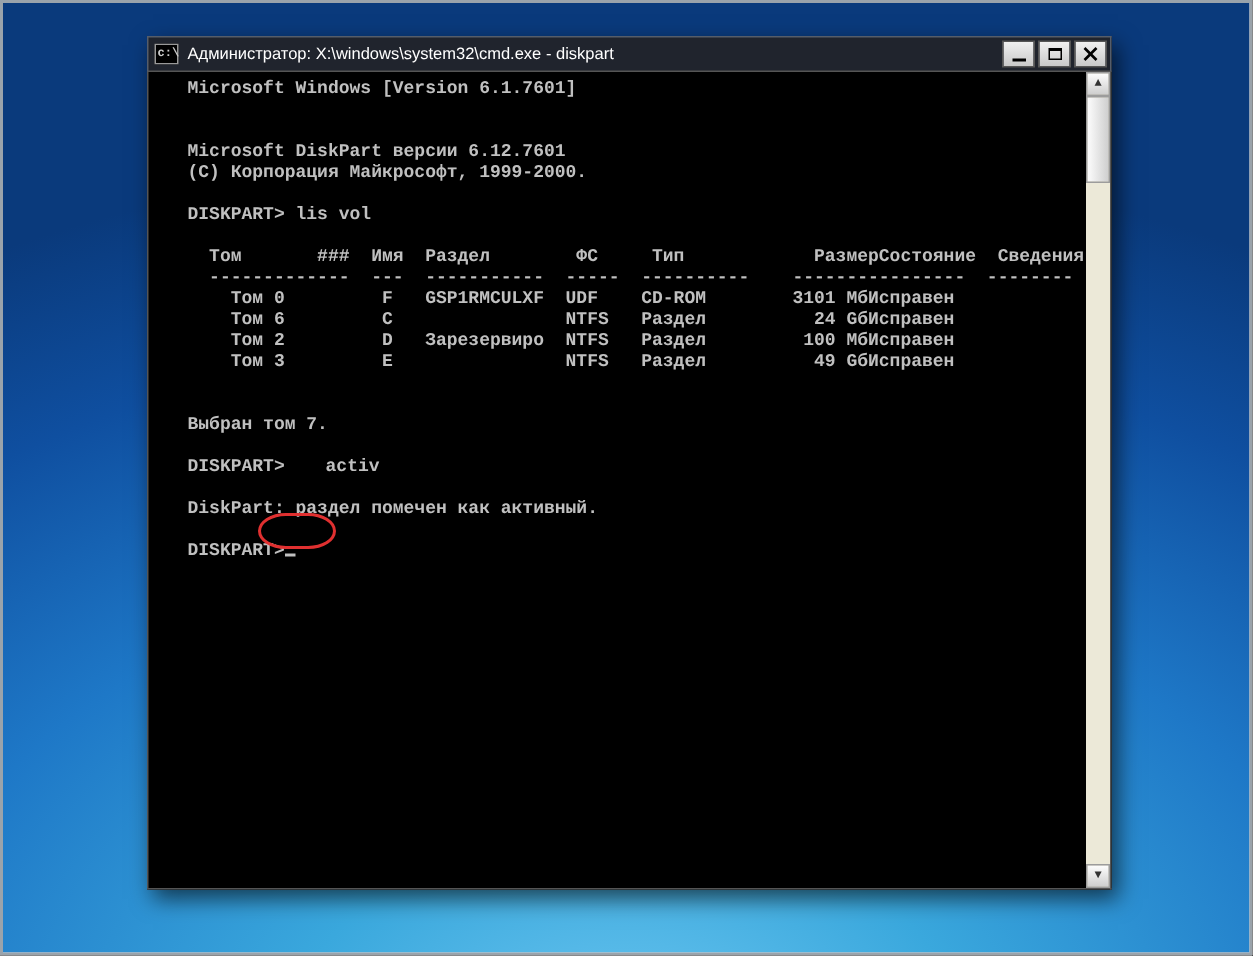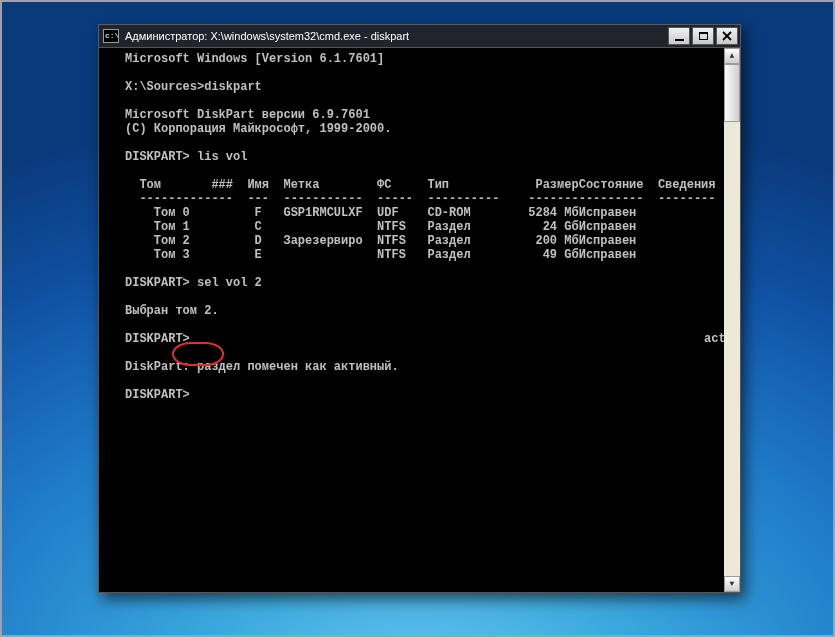--- a/index.html
+++ b/index.html
@@ -166,21 +166,21 @@
     background: linear-gradient(to right, #fdfdfd, #cecece);
     border: 1px solid #9c9c9c;
     box-sizing: border-box;
   }
   .highlight-oval {
     position: absolute;
     border: 2px solid #e03030;
     border-radius: 50% / 70%;
     pointer-events: none;
   }
-  .prompt-line { display: flex; align-items: baseline; justify-content: space-between; }
+  .prompt-line { display: flex; align-items: baseline; }
   .cursor {
     display: inline-block;
     width: 7px;
     height: 2px;
     background: #c0c0c0;
     margin-left: 0;
     vertical-align: baseline;
     position: relative;
     top: 1px;
   }
@@ -204,41 +204,39 @@
               <line x1="1" y1="1" x2="9" y2="9"></line>
               <line x1="9" y1="1" x2="1" y2="9"></line>
             </svg>
         </div>
       </div>
     </div>
 
     <div class="console">
       <pre class="bold-row">Microsoft Windows [Version 6.1.7601]</pre>
       <pre> </pre>
-      <pre class="bold-row">X:\Sources&gt;diskpart</pre>
-      <pre> </pre>
-      <pre class="bold-row">Microsoft DiskPart версии 6.9.7601</pre>
+      <pre> </pre>
+      <pre class="bold-row">Microsoft DiskPart версии 6.12.7601</pre>
       <pre class="bold-row">(C) Корпорация Майкрософт, 1999-2000.</pre>
       <pre> </pre>
       <pre class="bold-row">DISKPART&gt; lis vol</pre>
       <pre> </pre>
 
-      <pre class="bold-row" id="hdr-line">  Том       ###  Имя  Метка        ФС     Тип            РазмерСостояние  Сведения</pre>
+      <pre class="bold-row" id="hdr-line">  Том       ###  Имя  Раздел        ФС     Тип            РазмерСостояние  Сведения</pre>
       <pre class="bold-row" id="dash-line">  -------------  ---  -----------  -----  ----------    ----------------  --------</pre>
       <div id="rows-container">
-          <pre class="bold-row">    Том 0         F   GSP1RMCULXF  UDF    CD-ROM        5284 МбИсправен           </pre>
-          <pre class="bold-row">    Том 1         C                NTFS   Раздел          24 GбИсправен           </pre>
-          <pre class="bold-row">    Том 2         D   Зарезервиро  NTFS   Раздел         200 МбИсправен           </pre>
+          <pre class="bold-row">    Том 0         F   GSP1RMCULXF  UDF    CD-ROM        3101 МбИсправен           </pre>
+          <pre class="bold-row">    Том 6         C                NTFS   Раздел          24 GбИсправен           </pre>
+          <pre class="bold-row">    Том 2         D   Зарезервиро  NTFS   Раздел         100 МбИсправен           </pre>
           <pre class="bold-row">    Том 3         E                NTFS   Раздел          49 GбИсправен           </pre>
         </div>
 
       <pre> </pre>
-      <pre class="bold-row">DISKPART&gt; sel vol 2</pre>
-      <pre> </pre>
-      <pre class="bold-row">Выбран том 2.</pre>
+      <pre> </pre>
+      <pre class="bold-row">Выбран том 7.</pre>
       <pre> </pre>
       <div class="prompt-line bold-row" style="position:relative;">
         <pre style="margin:0;display:inline;">DISKPART&gt; </pre>
           <pre id="activ-cmd" style="margin:0;display:inline;">activ</pre>
       </div>
       <pre> </pre>
       <pre class="bold-row">DiskPart: раздел помечен как активный.</pre>
       <pre> </pre>
       <div class="prompt-line bold-row">
         <pre style="margin:0;display:inline;">DISKPART&gt;</pre>

